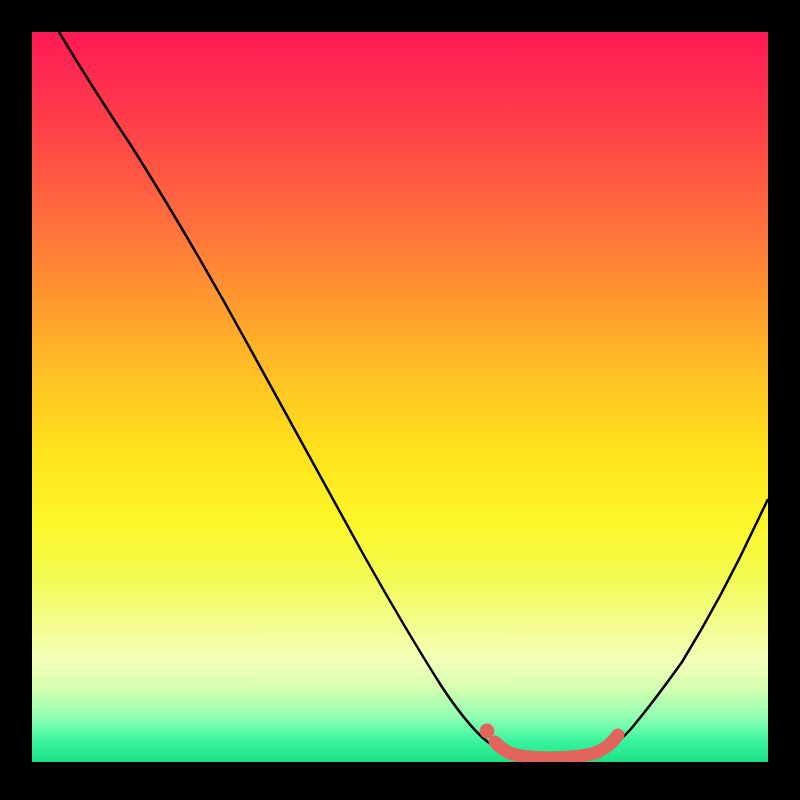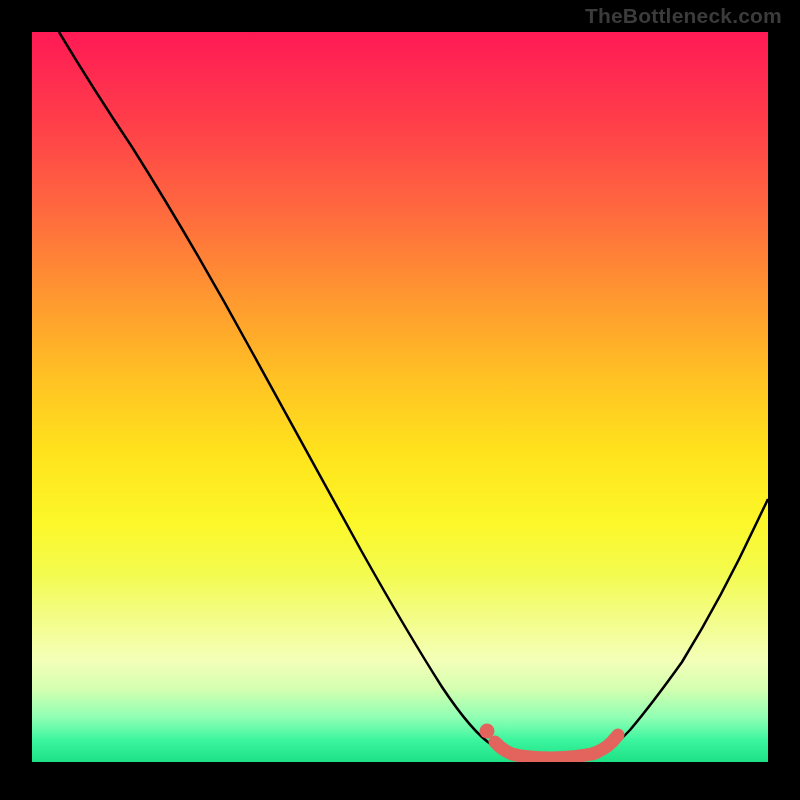--- a/index.html
+++ b/index.html
@@ -60,21 +60,20 @@
     inset: 0;
     width: 100%;
     height: 100%;
     overflow: visible;
   }
 </style>
 </head>
 <body>
 
 <div class="container">
-  <div class="watermark">TheBottleneck.com</div>
 
   <div class="plot-area">
     <div class="gradient-bg"></div>
 
     <svg class="curves" viewBox="0 0 736 730" preserveAspectRatio="none">
 
       <path fill="none" stroke="#000000" stroke-width="2.5" d="M 27 0
                Q 60 55 100 115
                Q 160 210 220 320
                Q 280 430 330 520

